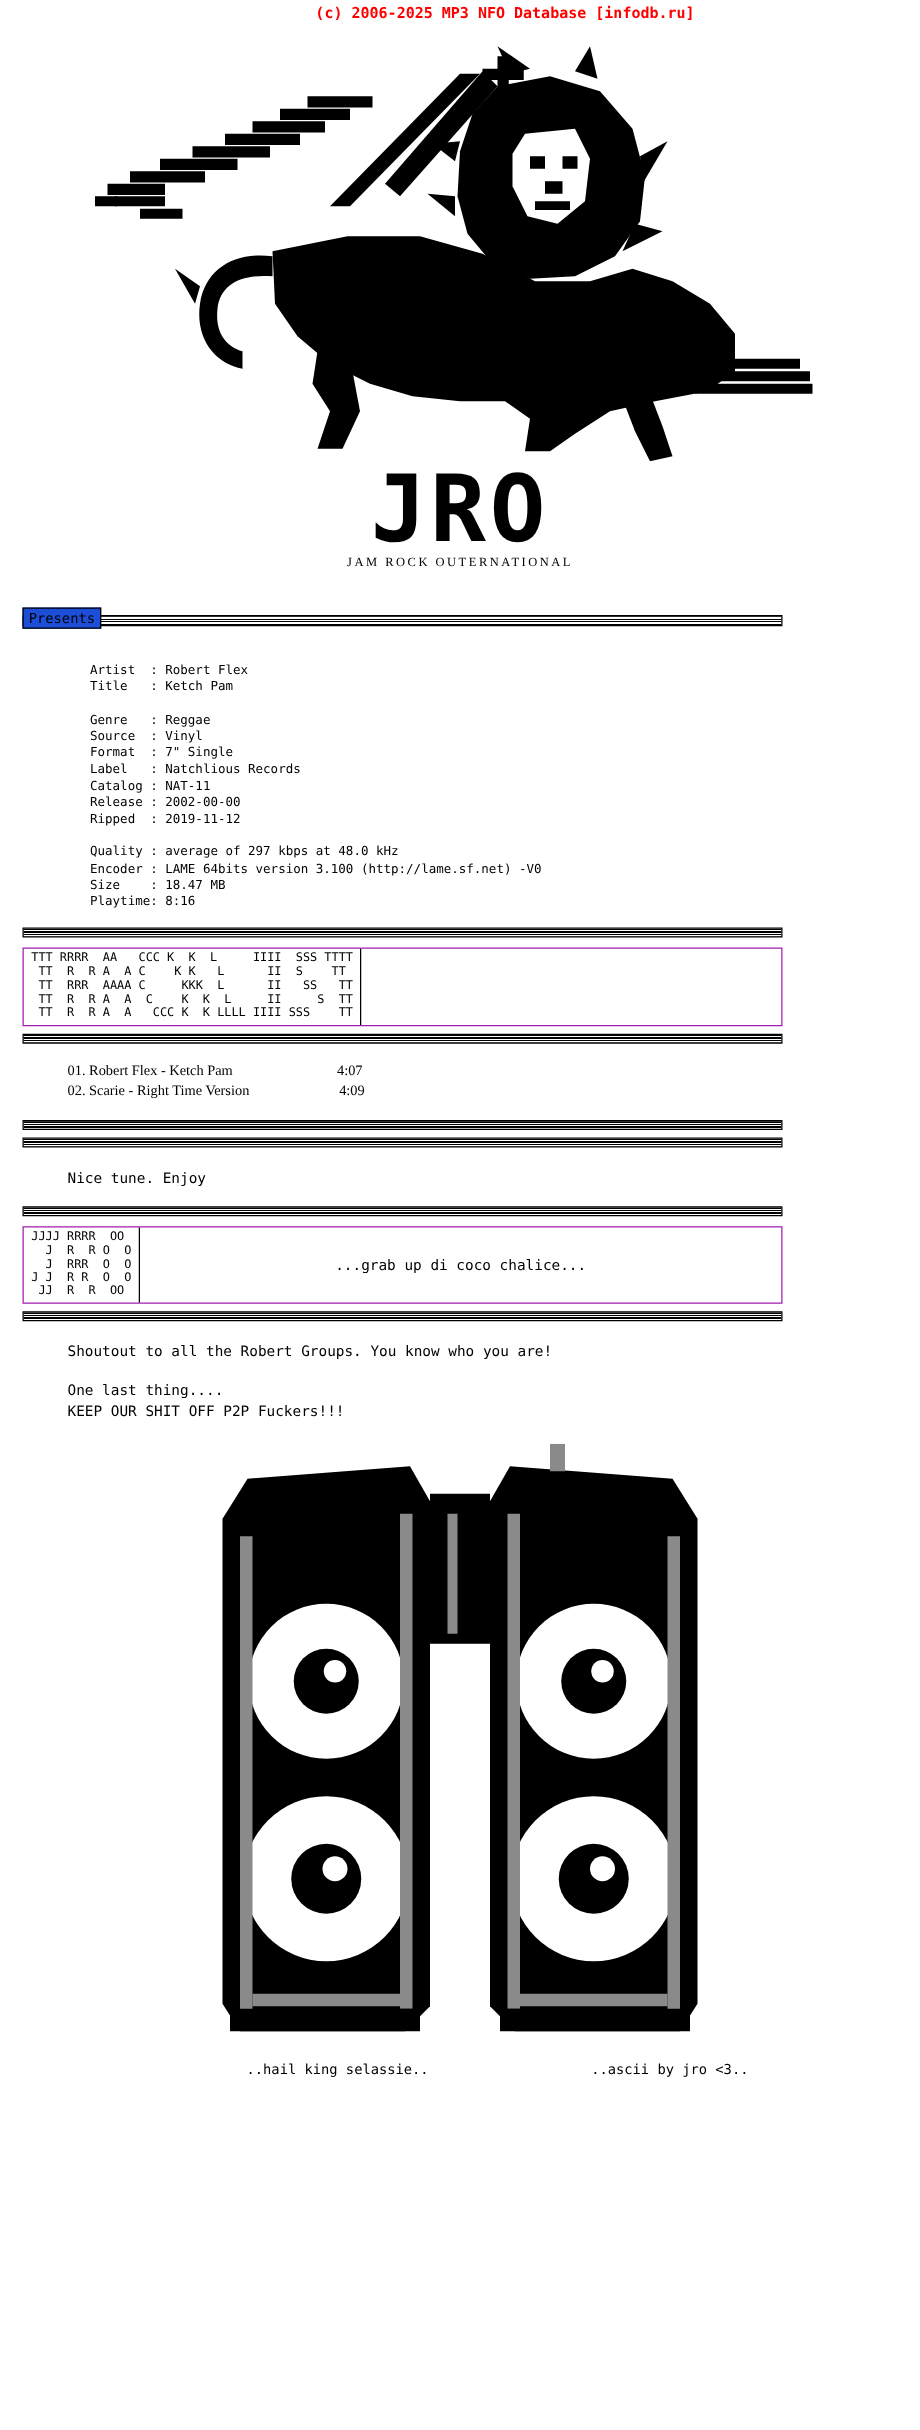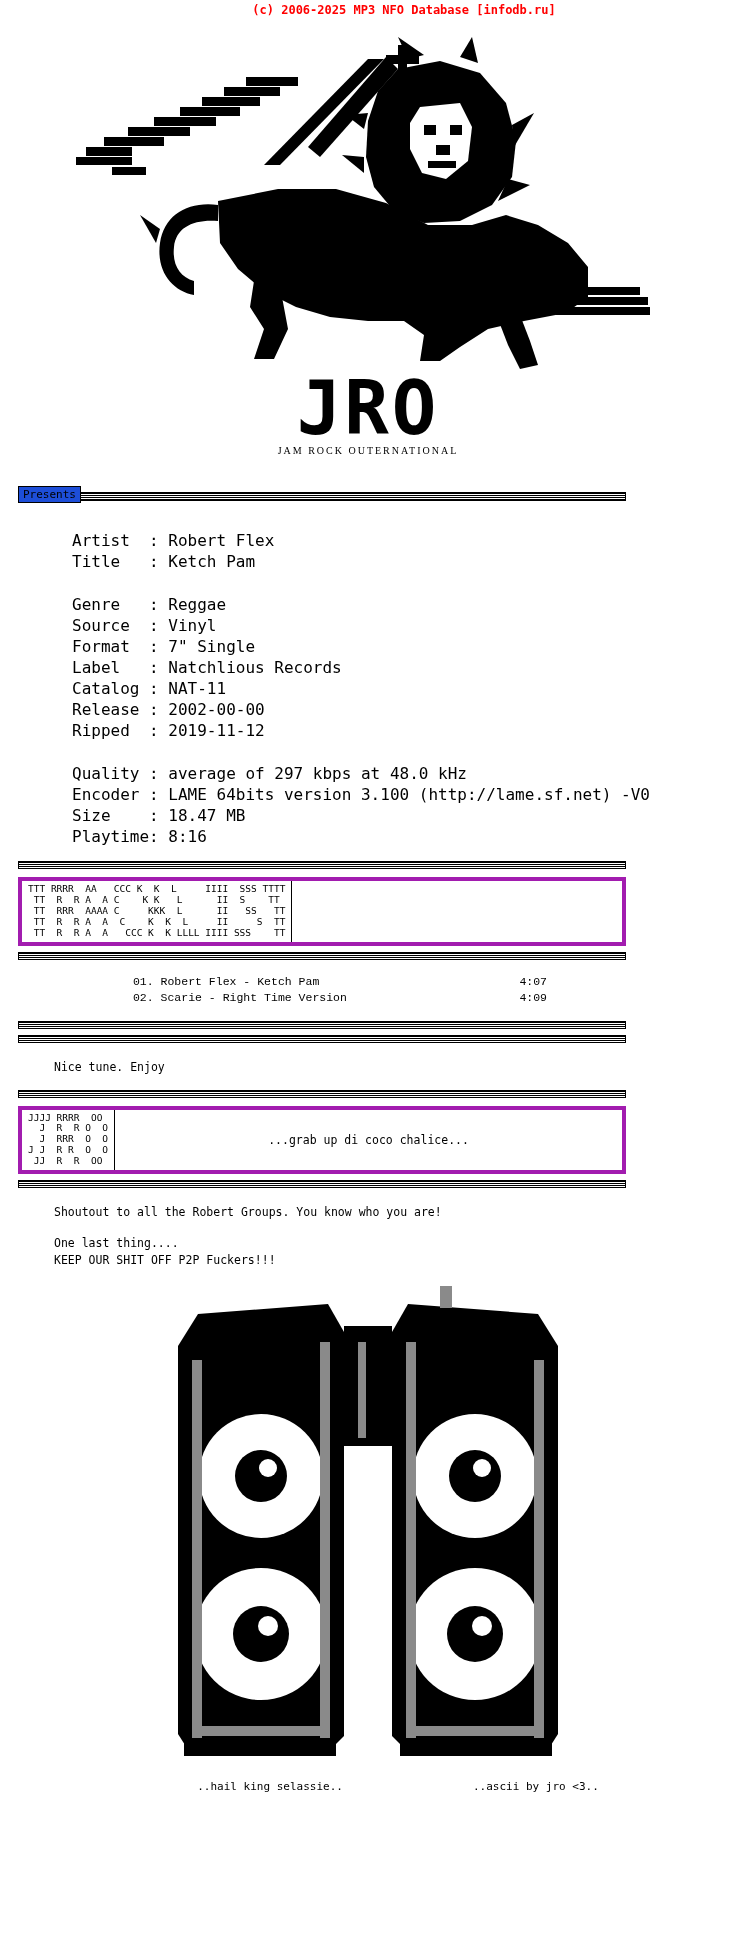--- a/index.html
+++ b/index.html
@@ -80,34 +80,34 @@
     height: 9px;
     border: 1px solid #000;
     box-sizing: border-box;
     background:
       repeating-linear-gradient(to bottom, #000 0px, #000 1px, #fff 1px, #fff 2px);
   }
   .info {
     margin-top: 16px;
     margin-left: 72px;
     font-family: "DejaVu Sans Mono", monospace;
-    font-size: 16px;
+    font-size: 10px;
     line-height: 1.32;
     white-space: pre;
   }
   .sep {
     margin: 14px 18px 0 18px;
     height: 8px;
     border: 1px solid #000;
     box-sizing: border-box;
     background: repeating-linear-gradient(to bottom, #000 0px, #000 1px, #fff 1px, #fff 2px);
   }
   .banner {
     margin: 8px 18px 0 18px;
-    border: 4px solid #a21caf;
+    border: 1px solid #a21caf;
     box-sizing: border-box;
     display: flex;
     align-items: stretch;
     background: #fff;
   }
   .banner .bigtext {
     font-family: "DejaVu Sans Mono", monospace;
     font-size: 9.5px;
     line-height: 1.15;
     white-space: pre;
@@ -119,25 +119,24 @@
     flex: 1 1 auto;
     display: flex;
     align-items: center;
     justify-content: center;
     font-family: "DejaVu Sans Mono", monospace;
     font-size: 11.5px;
     white-space: pre;
   }
   .tracks {
     margin: 14px 18px 0 54px;
-    font-family: Liberation Mono, monospace;
+    font-family: Liberation Serif, serif;
     font-size: 11.5px;
     line-height: 1.45;
     white-space: pre;
-    text-align: center;
   }
   .note {
     margin: 16px 18px 0 54px;
     font-family: "DejaVu Sans Mono", monospace;
     font-size: 11.5px;
     line-height: 1.45;
     white-space: pre;
   }
   .speakers-wrap {
     width: 736px;

